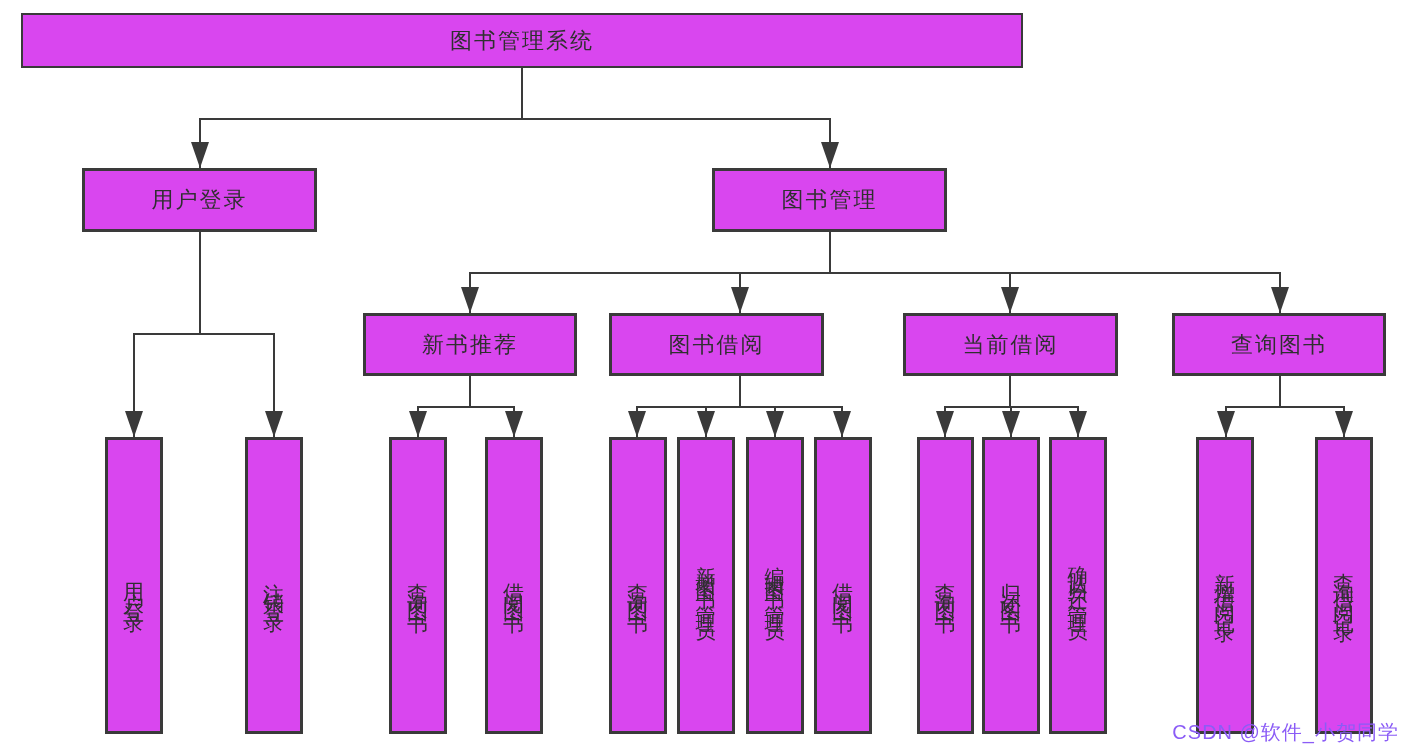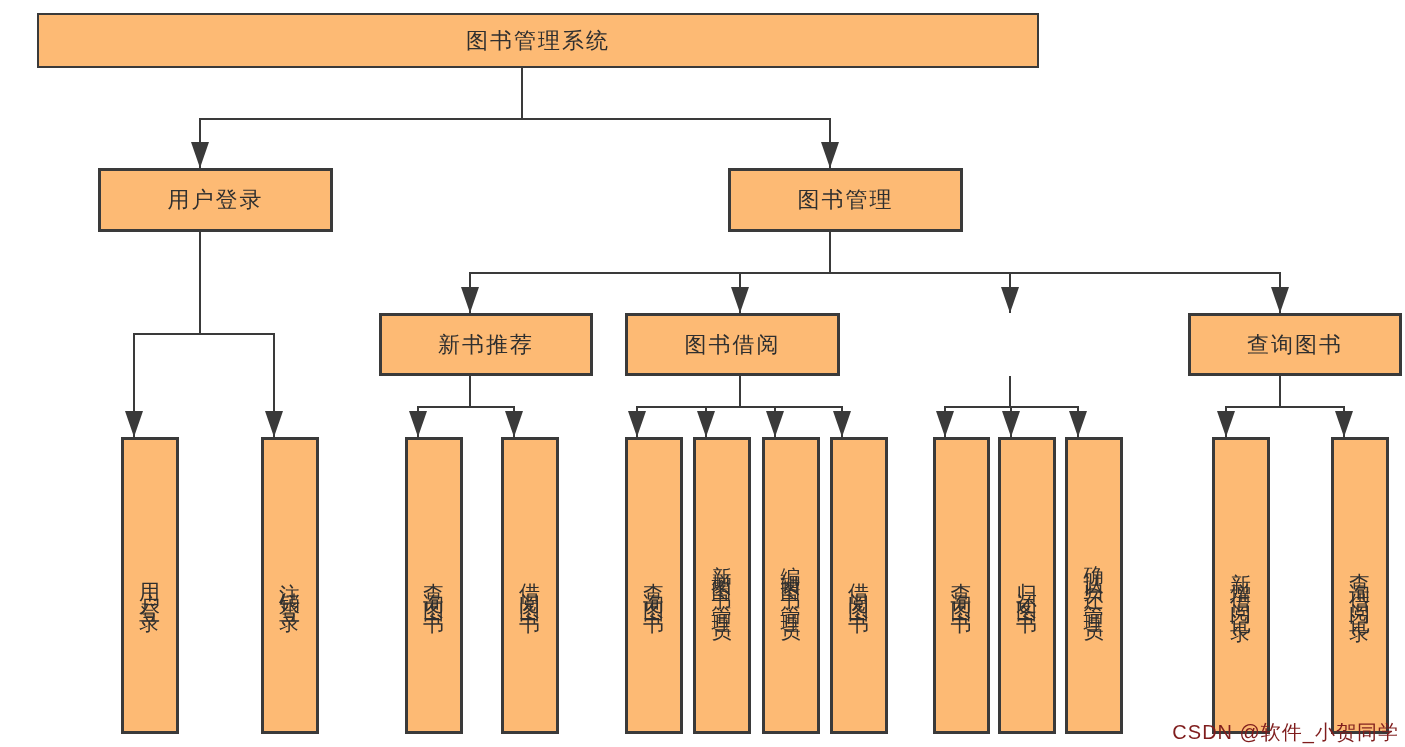--- a/index.html
+++ b/index.html
@@ -1,40 +1,39 @@
 <!DOCTYPE html>
 <html><head>
 <meta charset="utf-8">
 <style>
   html,body { margin:0; padding:0; background:#ffffff; }
   .stage {
     position:relative; width:1405px; height:747px; background:#ffffff;
     font-family:"Liberation Sans","DejaVu Sans",sans-serif; overflow:hidden;
   }
   .node {
-    position:absolute; box-sizing:border-box; background:#fdba74;
+    position:absolute; box-sizing:border-box; background:#d946ef;
     border:3px solid #3a3a3a; display:flex; align-items:center; justify-content:center;
     color:#2f2f2f;
-    margin-left:16px;
   }
   .node--root { border-width:2px; }
   .h-label { font-size:22px; letter-spacing:2px; white-space:nowrap; }
   .v-label {
     writing-mode:vertical-rl; text-orientation:mixed;
     font-size:21px; letter-spacing:10px; line-height:1; white-space:nowrap;
   }
   .line { position:absolute; background:#3a3a3a; }
   .ahead {
     position:absolute; width:0; height:0;
     border-left:9px solid transparent; border-right:9px solid transparent;
     border-top:26px solid #3a3a3a;
   }
   .watermark {
     position:absolute; top:719px; right:6px; z-index:10;
-    font-size:20px; color:#7f1d1d; letter-spacing:1px; white-space:nowrap;
+    font-size:20px; color:#8b5cf6; letter-spacing:1px; white-space:nowrap;
   }
 </style>
 </head>
 <body>
 
 <div class="stage">
 
   <div class="node node--root" style="left:21px;top:13px;width:1002px;height:55px">
     <span class="h-label">图书管理系统</span>
   </div>
@@ -44,20 +43,23 @@
   </div>
   <div class="node" style="left:712px;top:168px;width:235px;height:64px">
     <span class="h-label">图书管理</span>
   </div>
 
   <div class="node" style="left:363px;top:313px;width:214px;height:63px">
     <span class="h-label">新书推荐</span>
   </div>
   <div class="node" style="left:609px;top:313px;width:215px;height:63px">
     <span class="h-label">图书借阅</span>
+  </div>
+  <div class="node" style="left:903px;top:313px;width:215px;height:63px">
+    <span class="h-label">当前借阅</span>
   </div>
   <div class="node" style="left:1172px;top:313px;width:214px;height:63px">
     <span class="h-label">查询图书</span>
   </div>
 
   <div class="node" style="left:105px;top:437px;width:58px;height:297px">
     <span class="v-label">用户登录</span>
   </div>
   <div class="node" style="left:245px;top:437px;width:58px;height:297px">
     <span class="v-label">注销登录</span>

